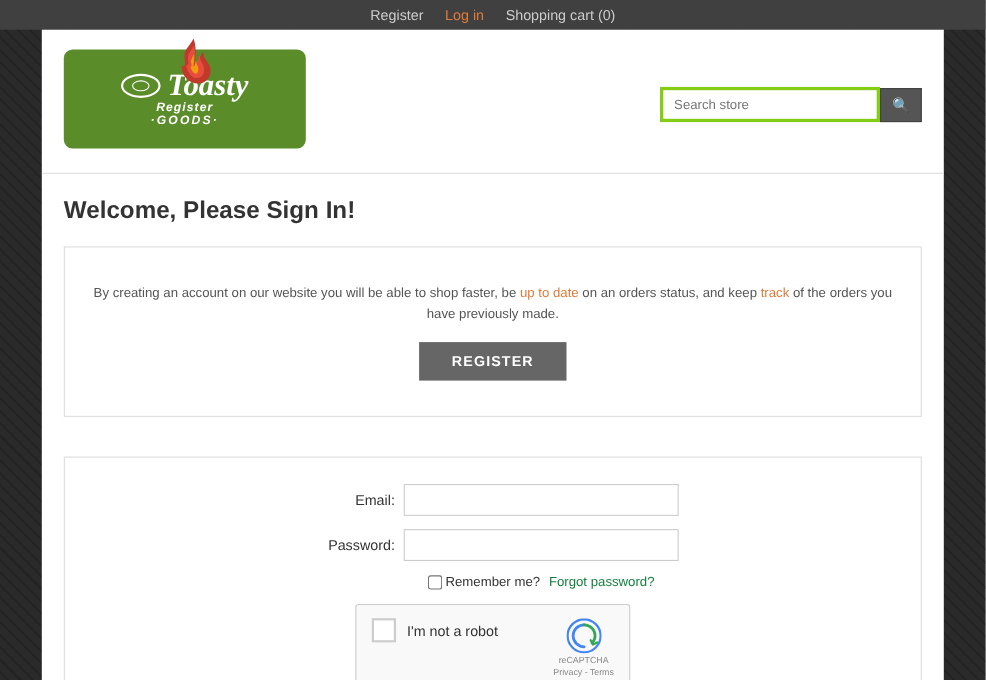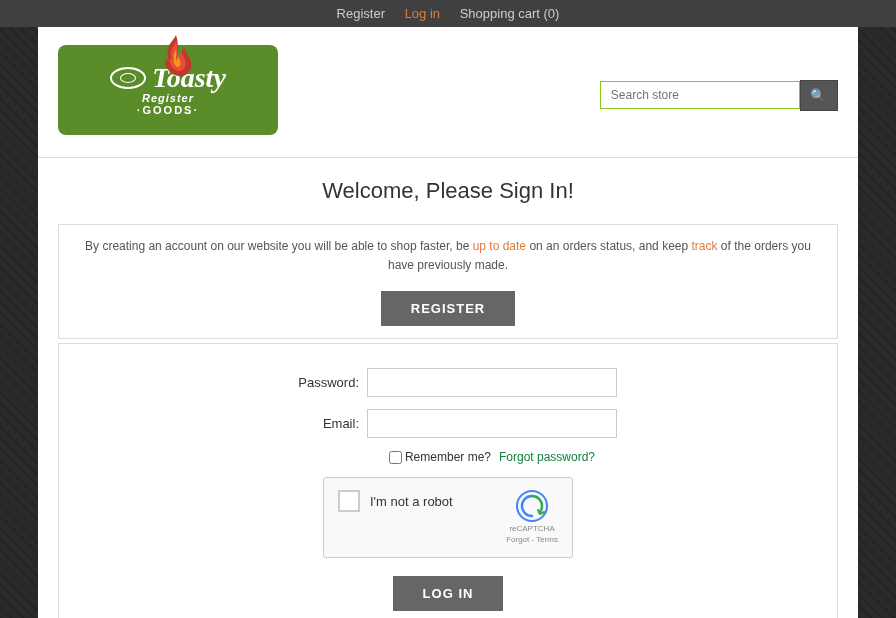--- a/index.html
+++ b/index.html
@@ -88,20 +88,21 @@
       font-family: Georgia, serif;
       line-height: 1;
     }
 
     .logo-goods {
       color: #fff;
       font-size: 11px;
       letter-spacing: 2px;
       font-weight: bold;
       text-align: center;
+      font-style: italic;
     }
 
     .logo-inner {
       display: flex;
       flex-direction: column;
       align-items: center;
       justify-content: center;
     }
 
     .logo-row {
@@ -135,21 +136,21 @@
       transform: translateX(-10px);
     }
 
     
     .search-container {
       display: flex;
       align-items: center;
     }
 
     .search-input {
-      border: 1px solid #84cc16;
+      border: 3px solid #84cc16;
       padding: 6px 10px;
       font-size: 12px;
       width: 200px;
       outline: none;
       color: #999;
     }
 
     .search-button {
       background-color: #555;
       border: 1px solid #444;
@@ -160,31 +161,30 @@
       height: 31px;
     }
 
     
     .content {
       padding: 20px 20px;
     }
 
     .page-title {
       font-size: 22px;
-      font-weight: normal;
+      font-weight: bold;
       color: #333;
       margin-bottom: 20px;
-      text-align: center;
     }
 
     
     .info-box {
       border: 1px solid #ddd;
-      padding: 12px 20px;
-      margin-bottom: 4px;
+      padding: 32px 20px;
+      margin-bottom: 36px;
       text-align: center;
     }
 
     .info-text {
       font-size: 12px;
       color: #555;
       margin-bottom: 16px;
       line-height: 1.6;
     }
 
@@ -378,27 +378,27 @@
     <div class="info-box">
       <p class="info-text">
         By creating an account on our website you will be able to shop faster, be <a href="#">up to date</a> on an orders status, and keep <a href="#">track</a> of the orders you have previously made.
       </p>
       <button class="register-btn">REGISTER</button>
     </div>
 
     <div class="login-box">
 
       <div class="form-row">
+        <label class="form-label">Email:</label>
+        <input type="text" class="form-input" style="">
+      </div>
+
+      <div class="form-row">
         <label class="form-label">Password:</label>
         <input type="password" class="form-input" style="">
-      </div>
-
-      <div class="form-row">
-        <label class="form-label">Email:</label>
-        <input type="text" class="form-input" style="">
       </div>
 
       <div class="form-options">
         <label class="remember-label">
           <input type="checkbox" style="">
           <span>Remember me?</span>
         </label>
         <a href="#" class="forgot-link">Forgot password?</a>
       </div>
 
@@ -411,21 +411,21 @@
           <div class="captcha-right">
 
             <svg class="recaptcha-logo" viewBox="0 0 32 32" width="32" height="32">
               <circle cx="16" cy="16" r="15" fill="none" stroke="#4285f4" stroke-width="2"></circle>
               <path d="M16 6 C10.5 6 6 10.5 6 16 C6 21.5 10.5 26 16 26" stroke="#4285f4" stroke-width="2.5" fill="none" stroke-linecap="round"></path>
               <path d="M16 6 C21.5 6 26 10.5 26 16 C26 18.5 25 20.8 23.3 22.5" stroke="#34a853" stroke-width="2.5" fill="none" stroke-linecap="round"></path>
               <path d="M22 20 L24 24 L28 22" stroke="#34a853" stroke-width="2" fill="none" stroke-linecap="round" stroke-linejoin="round"></path>
             </svg>
             <div>
               <div class="recaptcha-text">reCAPTCHA</div>
-              <div class="recaptcha-text">Forgot - Terms</div>
+              <div class="recaptcha-text">Privacy - Terms</div>
             </div>
           </div>
         </div>
       </div>
 
       <button class="login-btn">LOG IN</button>
 
     </div>
   </div>
 </div>

